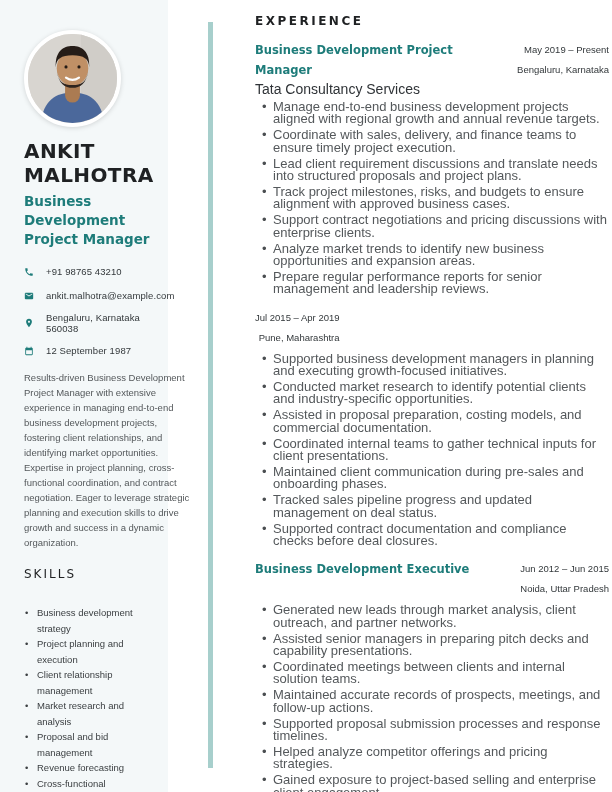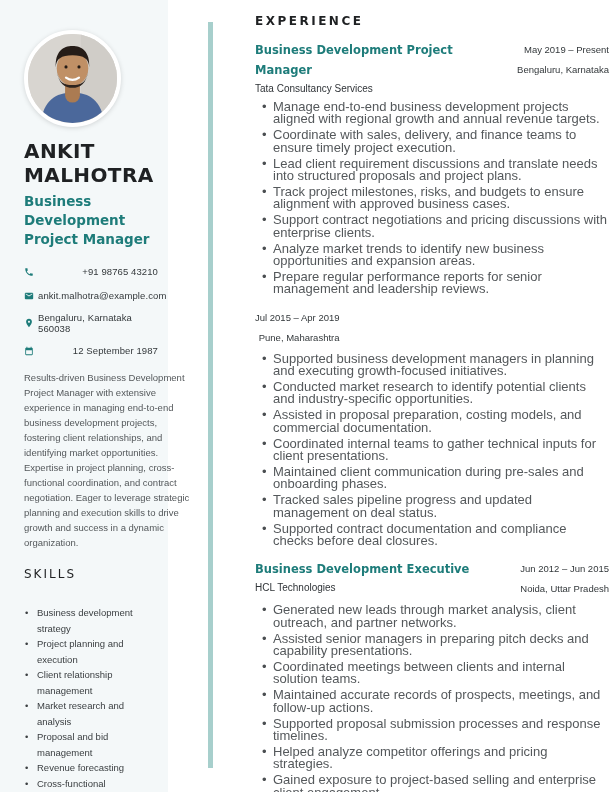--- a/index.html
+++ b/index.html
@@ -42,21 +42,21 @@
     font-size:20px;line-height:24px;font-weight:800;
     letter-spacing:.4px;color:var(--ink);
   }
   .role{
     margin-top:5px;
     font-family:"DejaVu Sans", sans-serif;
     font-size:13.5px;line-height:19px;font-weight:700;
     color:var(--accent);
   }
   .contact{margin-top:15px;}
-  .contact-row{display:flex;align-items:center;gap:4px;min-height:15px;margin-bottom:9px;justify-content:space-between;}
+  .contact-row{display:flex;align-items:center;gap:12px;min-height:15px;margin-bottom:9px;}
   .contact-row .cicon{flex:0 0 auto;width:10px;height:10px;color:var(--accent);display:block;}
   .cicon svg{display:block;width:10px;height:10px;fill:currentColor;}
   .contact-row .ctext{font-size:9.5px;color:var(--muted);letter-spacing:.1px;}
   .summary{
     margin-top:12px;width:172px;
     font-size:9.5px;line-height:15px;color:var(--body);
   }
   .side-heading{
     font-family:"DejaVu Sans", sans-serif;
     font-size:12px;font-weight:400;color:var(--ink);
@@ -82,21 +82,21 @@
     letter-spacing:2.5px;margin-bottom:12px;
   }
   .job{margin-bottom:12px;}
   .job-head{display:flex;justify-content:space-between;align-items:flex-start;}
   .job-title{
     font-family:"DejaVu Sans", sans-serif;
     font-size:11.5px;line-height:20px;font-weight:700;
     color:var(--accent);max-width:217px;
   }
   .job-company{
-    font-size:10px;line-height:14px;color:#2f3337;margin-top:2px;
+    font-size:14px;line-height:14px;color:#2f3337;margin-top:2px;
   }
   .job-meta{text-align:right;flex:0 0 auto;}
   .job-dates,.job-location{
     font-size:9.5px;line-height:20px;color:var(--muted);
   }
   .job-bullets{margin-top:5px;list-style:none;}
   .job-bullets li{
     position:relative;padding-left:18px;
     font-size:13px;line-height:12.4px;color:var(--body);
     margin-bottom:3.5px;
@@ -248,21 +248,20 @@
         <li>Tracked sales pipeline progress and updated management on deal status.</li>
 
         <li>Supported contract documentation and compliance checks before deal closures.</li>
       </ul>
   </section>
 
   <section class="job">
     <div class="job-head">
       <div class="job-left">
         <h3 class="job-title">Business Development Executive</h3>
-        <div class="job-company">HCL Technologies</div>
       </div>
       <div class="job-meta">
         <div class="job-dates">Jun 2012 – Jun 2015</div>
         <div class="job-location">Noida, Uttar Pradesh</div>
       </div>
     </div>
     <ul class="job-bullets">
 
         <li>Generated new leads through market analysis, client outreach, and partner networks.</li>
 

